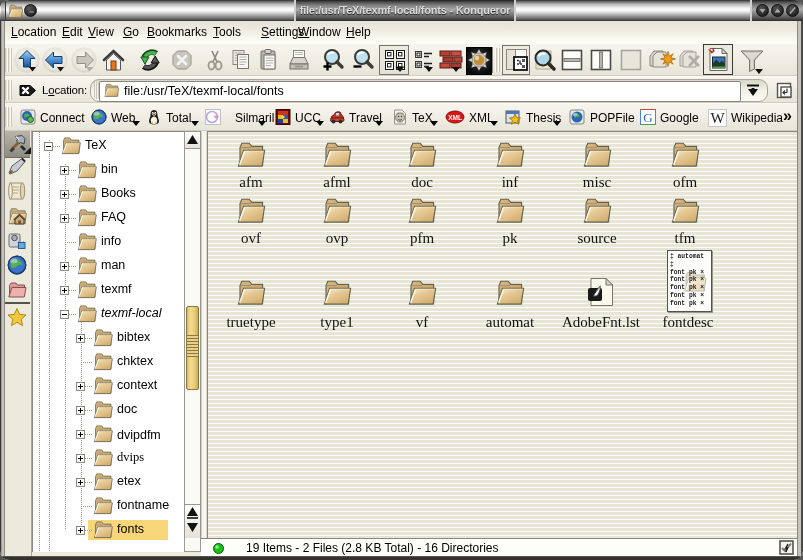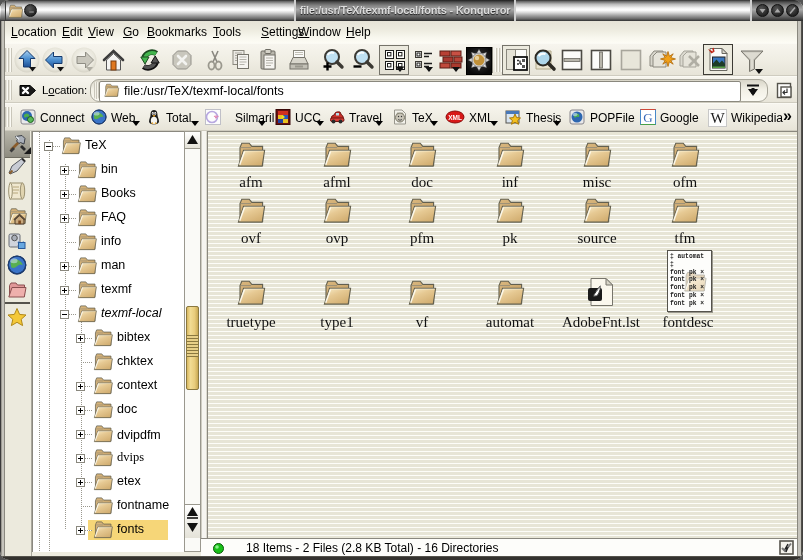--- a/index.html
+++ b/index.html
@@ -705,21 +705,21 @@
 font pk ×
 font pk ×</div>
     </div>
     <div class="label" style="left:480px;top:182px">fontdesc</div>
   </div>
   <div class="abs" id="statusbar">
     <svg style="position:absolute;left:12px;top:4px" width="11" height="11">
         <circle cx="5.5" cy="5.5" r="5" fill="#18c018" stroke="#0a5a0a"></circle>
         <circle cx="4" cy="4" r="1.8" fill="#8af08a"></circle>
       </svg>
-    <span style="position:absolute;left:45px;top:2px;">18 Items - 2 Files (2.8 KB Total) - 16 Directories</span>
+    <span style="position:absolute;left:45px;top:2px;">19 Items - 2 Files (2.8 KB Total) - 16 Directories</span>
     <svg style="position:absolute;left:578px;top:1px" width="15" height="15">
         <rect x="1" y="1" width="13" height="13" fill="#f4f2ec" stroke="#55534c" stroke-width="1.6"></rect>
         <path d="M3 8 L6 11 L12 3.5" stroke="#777" stroke-width="2" fill="none"></path>
         <path d="M9 4 L6.5 8.5 L8.5 8 L7 12" stroke="#222" stroke-width="1.4" fill="none"></path>
       </svg>
   </div>
   <div class="abs" id="lborder"></div>
   <div class="abs" id="rborder"></div>
   <div class="abs" id="bborder"></div>
 </div>

